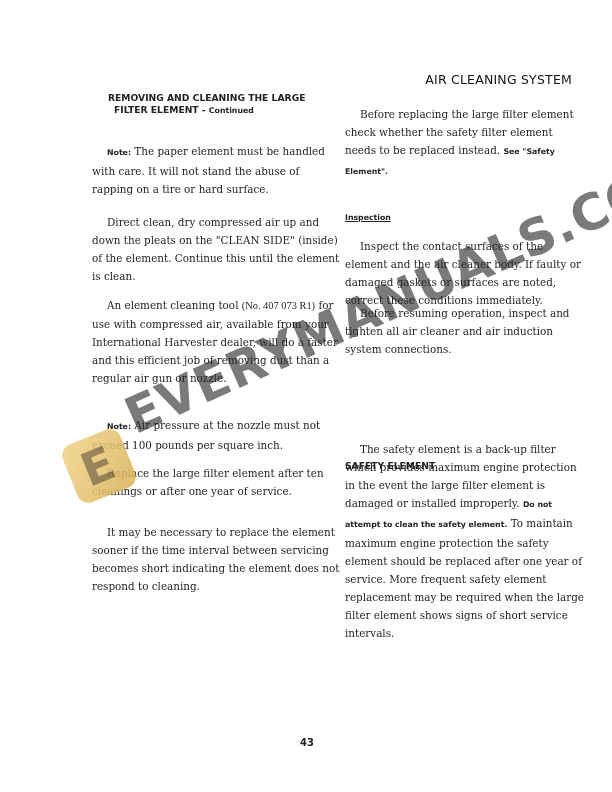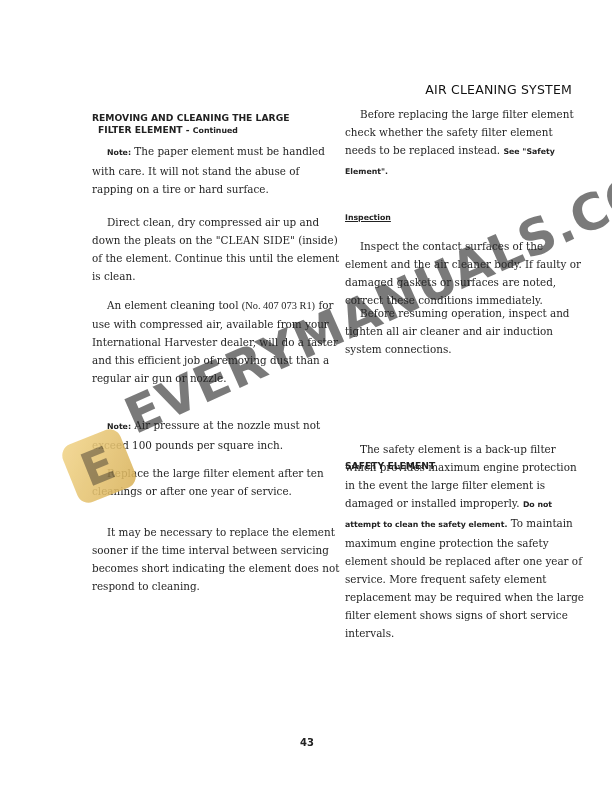--- a/index.html
+++ b/index.html
@@ -1,21 +1,21 @@
 <!DOCTYPE html>
 <html><head>
 <meta charset="utf-8">
 <style>
   html, body { margin: 0; padding: 0; }
   body {
     width: 612px; height: 792px; background: #ffffff; position: relative; overflow: hidden;
     font-family: "DejaVu Serif", "Liberation Serif", serif; color: #1a1a1a;
   }
   .page-header {
-    position: absolute; right: 40px; top: 82px;
+    position: absolute; right: 40px; top: 72px;
     font-family: "DejaVu Sans", "Liberation Sans", sans-serif;
     font-size: 12.5px; letter-spacing: 0.2px; color: #111;
   }
   .col { position: absolute; width: 250px; }
   .col-left { left: 92px; }
   .col-right { left: 345px; width: 240px; }
   .block { position: absolute; left: 0; width: 100%; }
   p {
     margin: 0; font-size: 10.4px; line-height: 18px; color: #1f1f1f;
     text-indent: 15px;
@@ -60,21 +60,21 @@
     font-family: "DejaVu Sans", "Liberation Sans", sans-serif;
     font-size: 46px; font-weight: bold; color: rgba(60,50,30,0.55);
   }
 </style>
 </head>
 <body>
 
 <div class="page-header">AIR CLEANING SYSTEM</div>
 
 <div class="col col-left">
-  <div class="block" style="top:112px;">
+  <div class="block" style="top:92px;margin-left:16px;">
     <div class="section-heading">REMOVING AND CLEANING THE LARGE</div>
     <div class="section-heading" style="padding-left:6px;"><span>FILTER ELEMENT - </span><span class="cont">Continued</span></div>
   </div>
 
   <div class="block" style="top:142px;">
     <p><span class="sans-small">Note:</span><span> The paper element must be handled with care. It will not stand the abuse of rapping on a tire or hard surface.</span></p>
   </div>
 
   <div class="block" style="top:213px;">
     <p>Direct clean, dry compressed air up and down the pleats on the "CLEAN SIDE" (inside) of the element. Continue this until the element is clean.</p>

